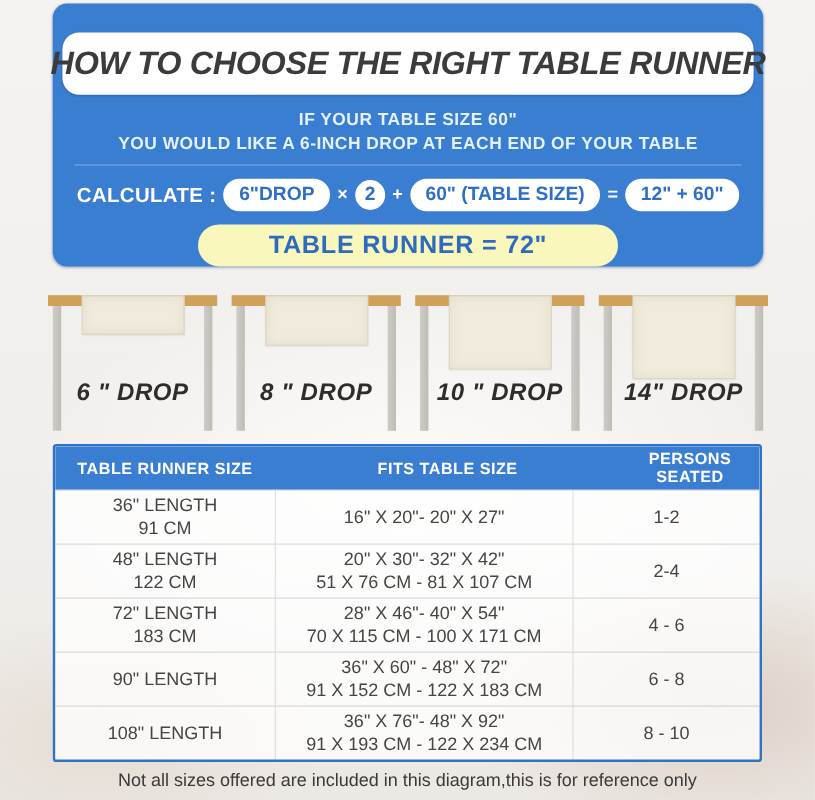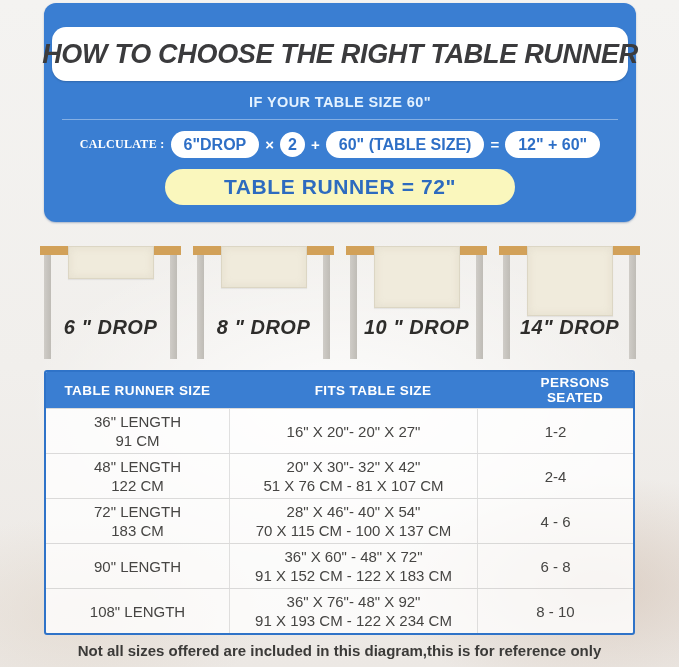--- a/index.html
+++ b/index.html
@@ -35,21 +35,21 @@
     color: #3b3b3d; letter-spacing: -0.3px; white-space: nowrap;
   }
   .intro { margin-top: 11px; text-align: center; color: #e4f2ff;
     font-size: 14.5px; font-weight: 700; letter-spacing: 0.4px; line-height: 20px; }
   .panel-divider { margin: 7px 10px 0 10px; border-top: 1px solid rgba(255,255,255,0.38); }
 
   .calc-row {
     margin-top: 11px; display: flex; align-items: center; justify-content: center;
     gap: 6px; color: #ffffff;
   }
-  .calc-label { font-size: 12px; font-weight: 700; letter-spacing: 0.3px; white-space: nowrap; font-family: Liberation Serif, serif; }
+  .calc-label { font-size: 17px; font-weight: 700; letter-spacing: 0.3px; white-space: nowrap; }
   .pill {
     background: #ffffff; color: #2e6fc6; border-radius: 14px; height: 27px;
     display: flex; align-items: center; justify-content: center;
     padding: 0 13px; font-size: 16px; font-weight: 700; white-space: nowrap;
   }
   .op { font-size: 15px; font-weight: 700; }
   .mult-circle {
     width: 25px; height: 25px; border-radius: 50%; background: #ffffff;
     color: #2e6fc6; font-size: 16px; font-weight: 700;
     display: flex; align-items: center; justify-content: center;
@@ -100,32 +100,33 @@
   }
   .trow:first-of-type { border-top: none; }
   .td { text-align: center; font-size: 15px; line-height: 19px; color: #464543;
     align-self: center; height: 100%; display: flex; flex-direction: column;
     justify-content: center; }
   .td + .td { border-left: 1px solid rgba(150,150,150,0.28); }
 
   
   .footer-note {
     position: absolute; left: 0; top: 642px; width: 100%; text-align: center;
-    font-size: 15px; font-weight: 700; color: #3b3a38;
+    font-size: 15px; font-weight: 400; color: #3b3a38;
   }
 </style>
 </head>
 <body>
 
 <div class="blue-panel">
   <div class="title-box">
     <h1>HOW TO CHOOSE THE RIGHT TABLE RUNNER</h1>
   </div>
   <div class="intro">
     <div>IF YOUR TABLE SIZE 60"</div>
+    <div>YOU WOULD LIKE A 6-INCH DROP AT EACH END OF YOUR TABLE</div>
   </div>
   <div class="panel-divider"></div>
   <div class="calc-row">
     <span class="calc-label">CALCULATE :</span>
     <span class="pill">6"DROP</span>
     <span class="op">×</span>
     <span class="mult-circle">2</span>
     <span class="op">+</span>
     <span class="pill">60"  (TABLE SIZE)</span>
     <span class="op">=</span>
@@ -199,21 +200,21 @@
     </div>
   </div>
 
   <div class="trow">
     <div class="td">
       <span>72" LENGTH</span>
       <span>183 CM</span>
     </div>
     <div class="td">
       <span>28" X 46"- 40" X 54"</span>
-      <span>70 X 115 CM - 100 X 137 CM</span>
+      <span>70 X 115 CM - 100 X 171 CM</span>
     </div>
     <div class="td">
       <span>4 - 6</span>
     </div>
   </div>
 
   <div class="trow">
     <div class="td">
       <span>90" LENGTH</span>
     </div>

